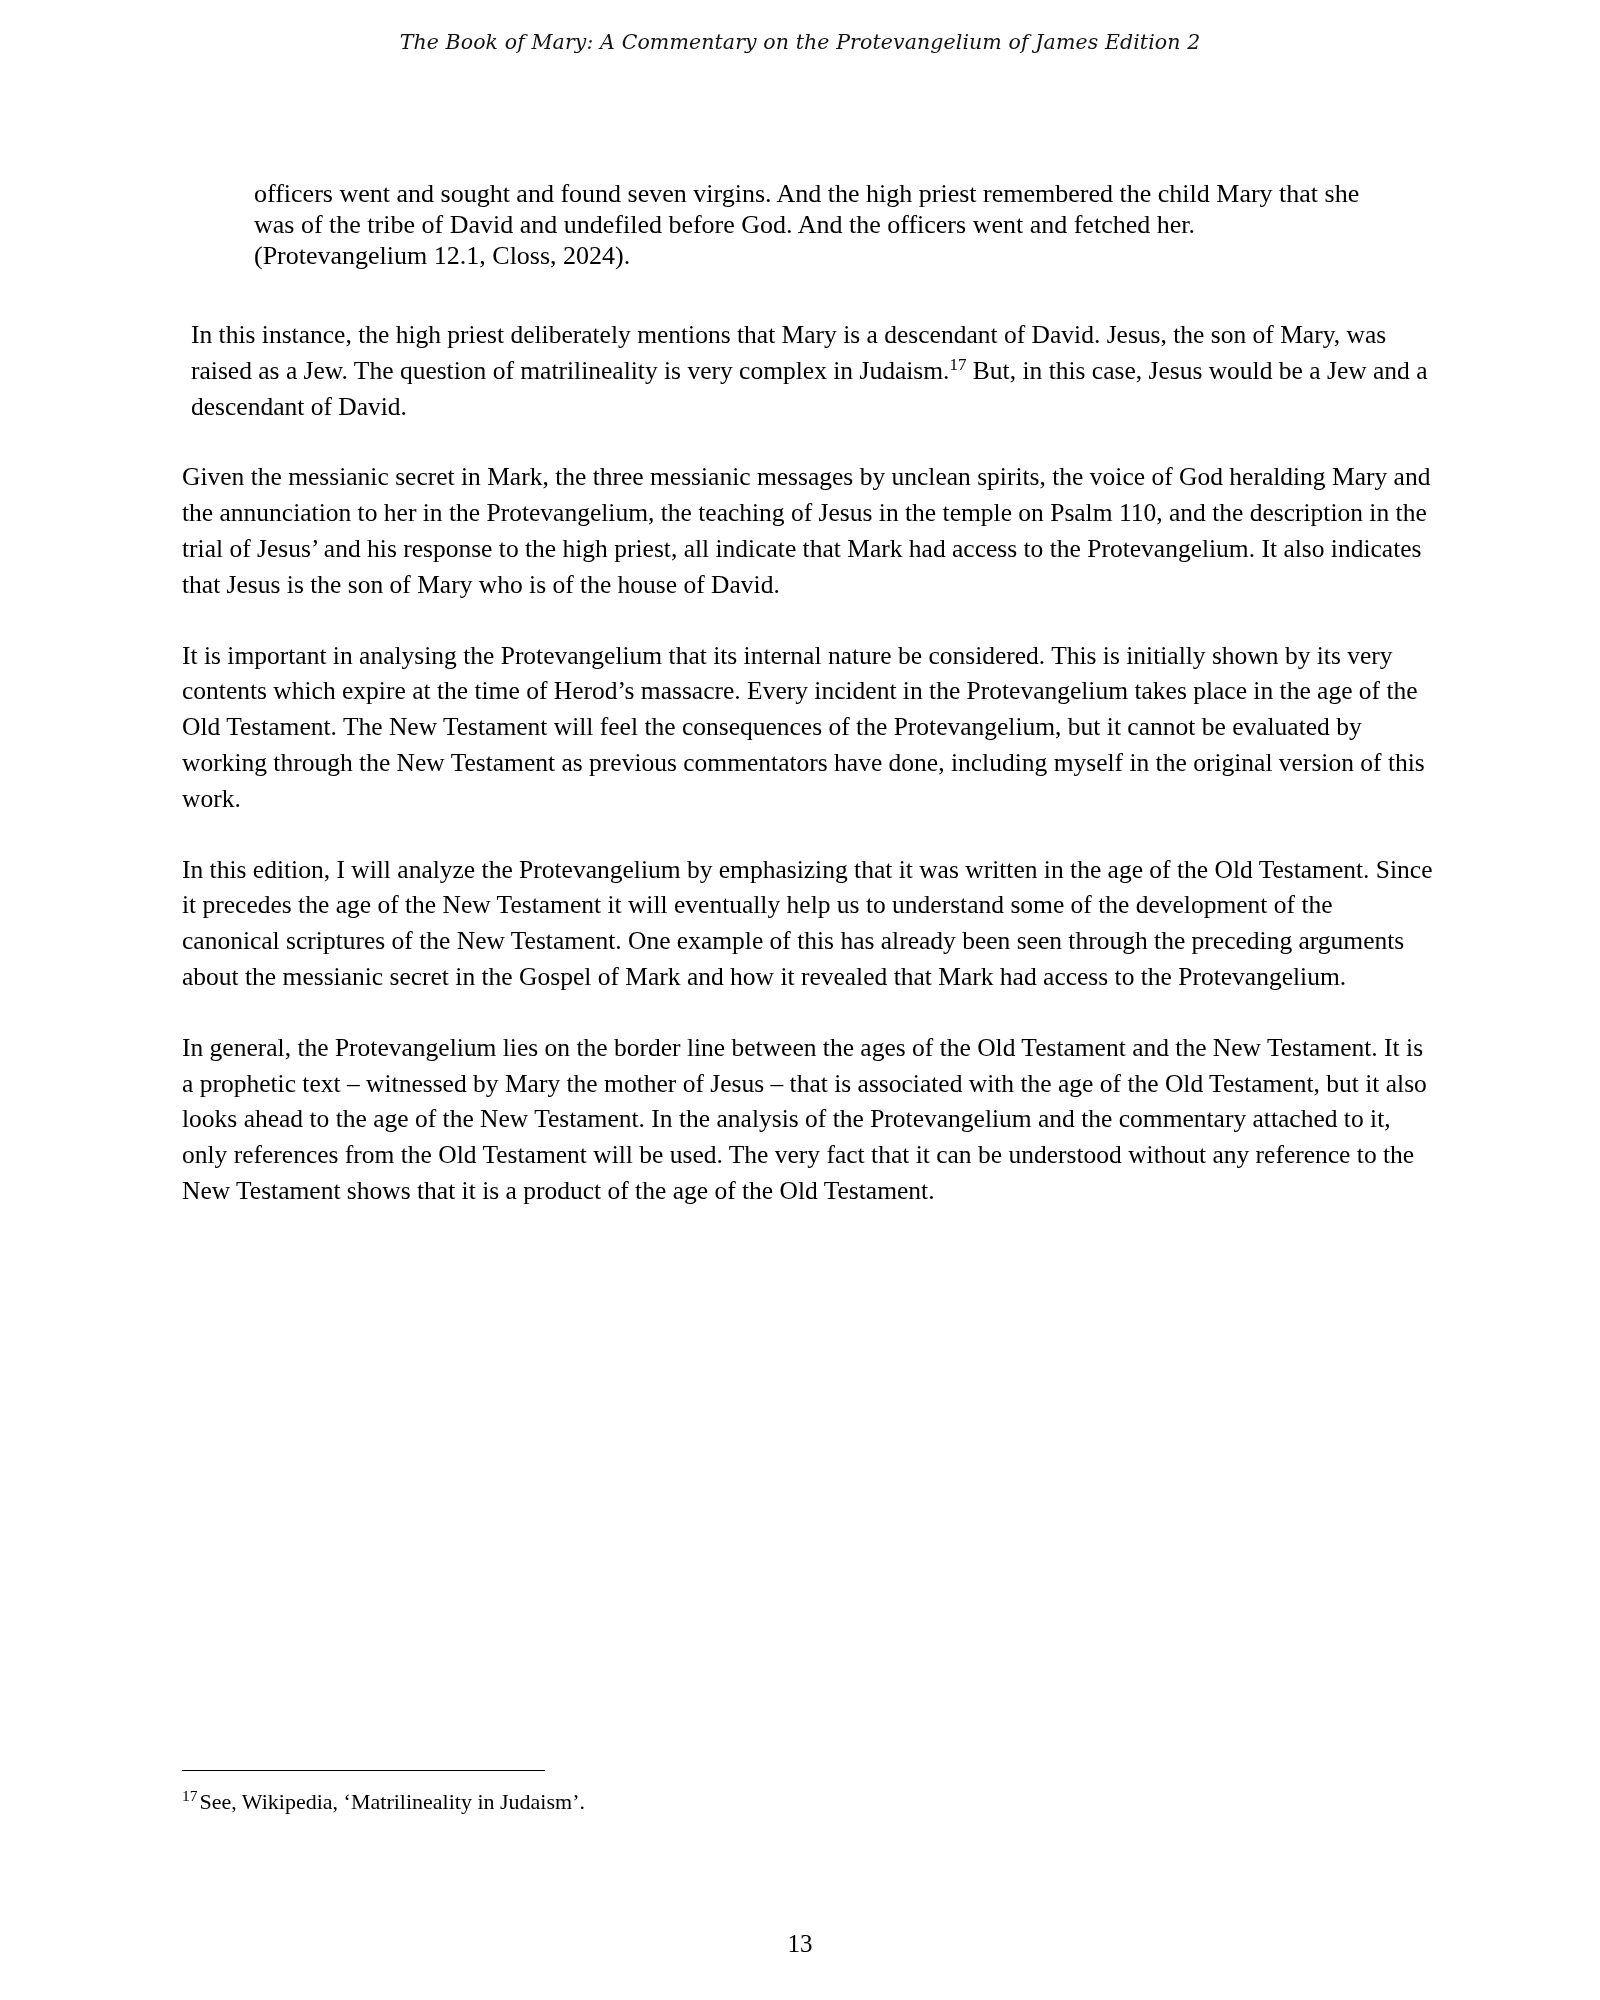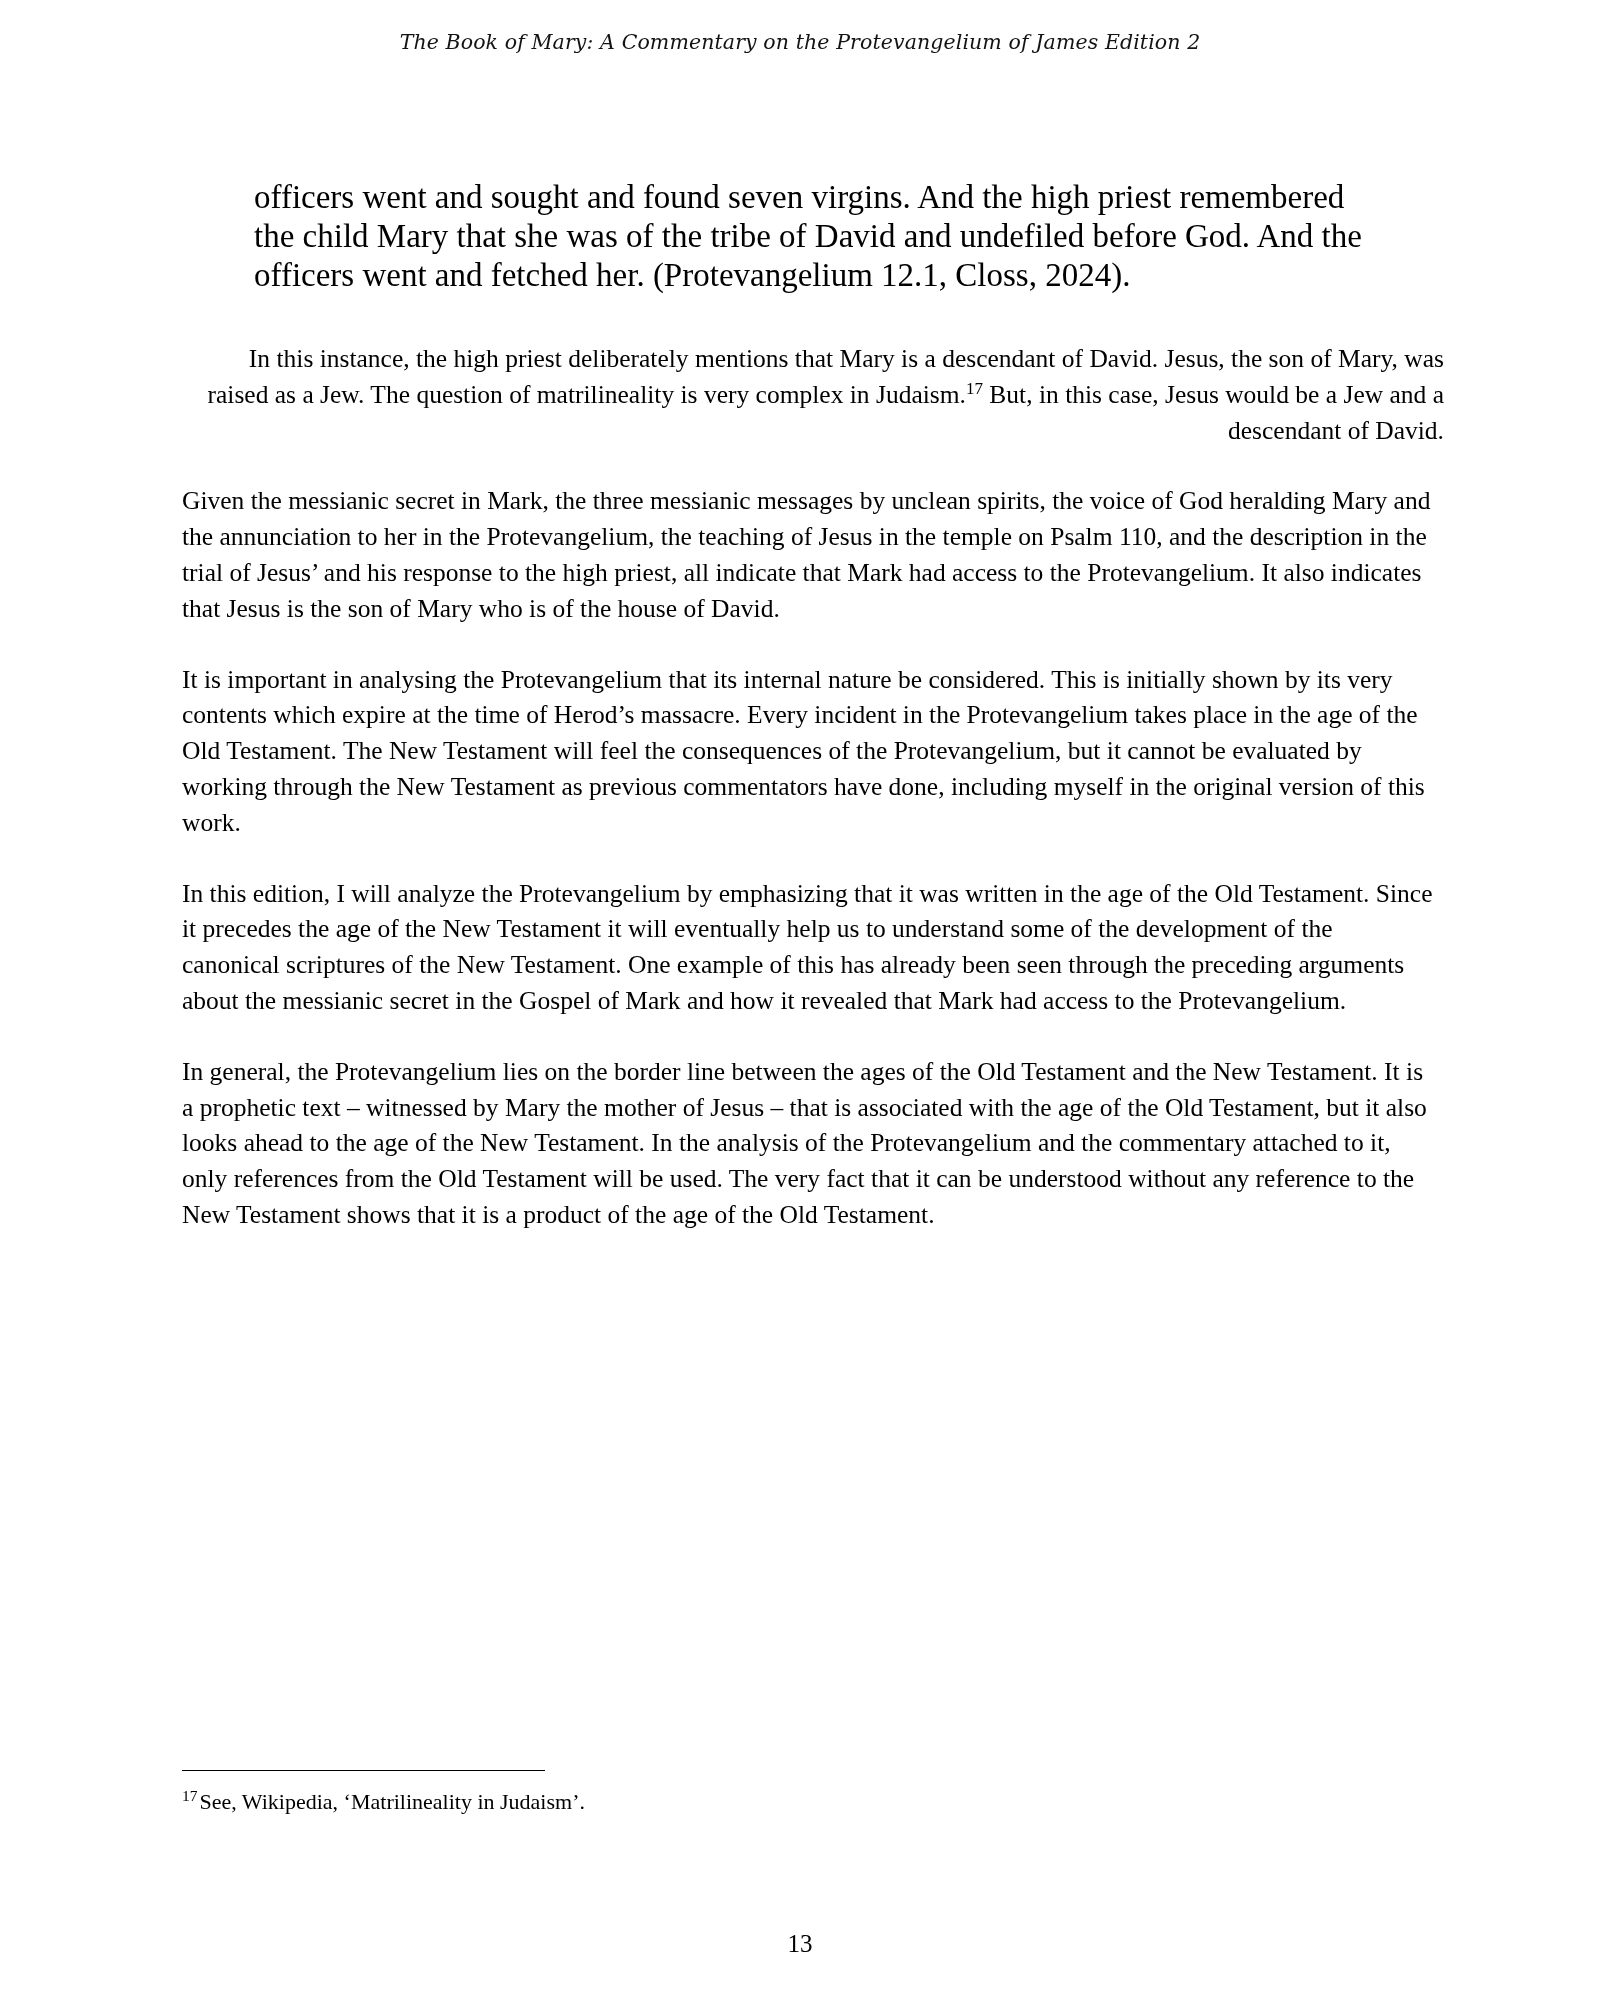--- a/index.html
+++ b/index.html
@@ -42,34 +42,34 @@
     font-family: "Liberation Serif", "DejaVu Serif", serif;
     font-size: 25.5px;
     line-height: 35.8px;
     color: #000000;
     text-align: left;
   }
 
   .blockquote {
     margin: 0 0 0 72px;
     width: 1110px;
-    font-size: 33px;
-    line-height: 39px;
+    font-size: 26px;
+    line-height: 31px;
   }
 
   .para {
     margin: 0;
     padding: 0;
     width: 1253px;
   }
 
   .gap-after-quote { height: 46px; }
   .gap-para { height: 35px; }
 
-  .first-indent { padding-left: 9px; text-align: right; }
+  .first-indent { padding-left: 9px; }
 
   sup.fn-ref {
     font-size: 17px;
     vertical-align: super;
     line-height: 0;
   }
 
   
   .footnote-zone {
     position: absolute;

